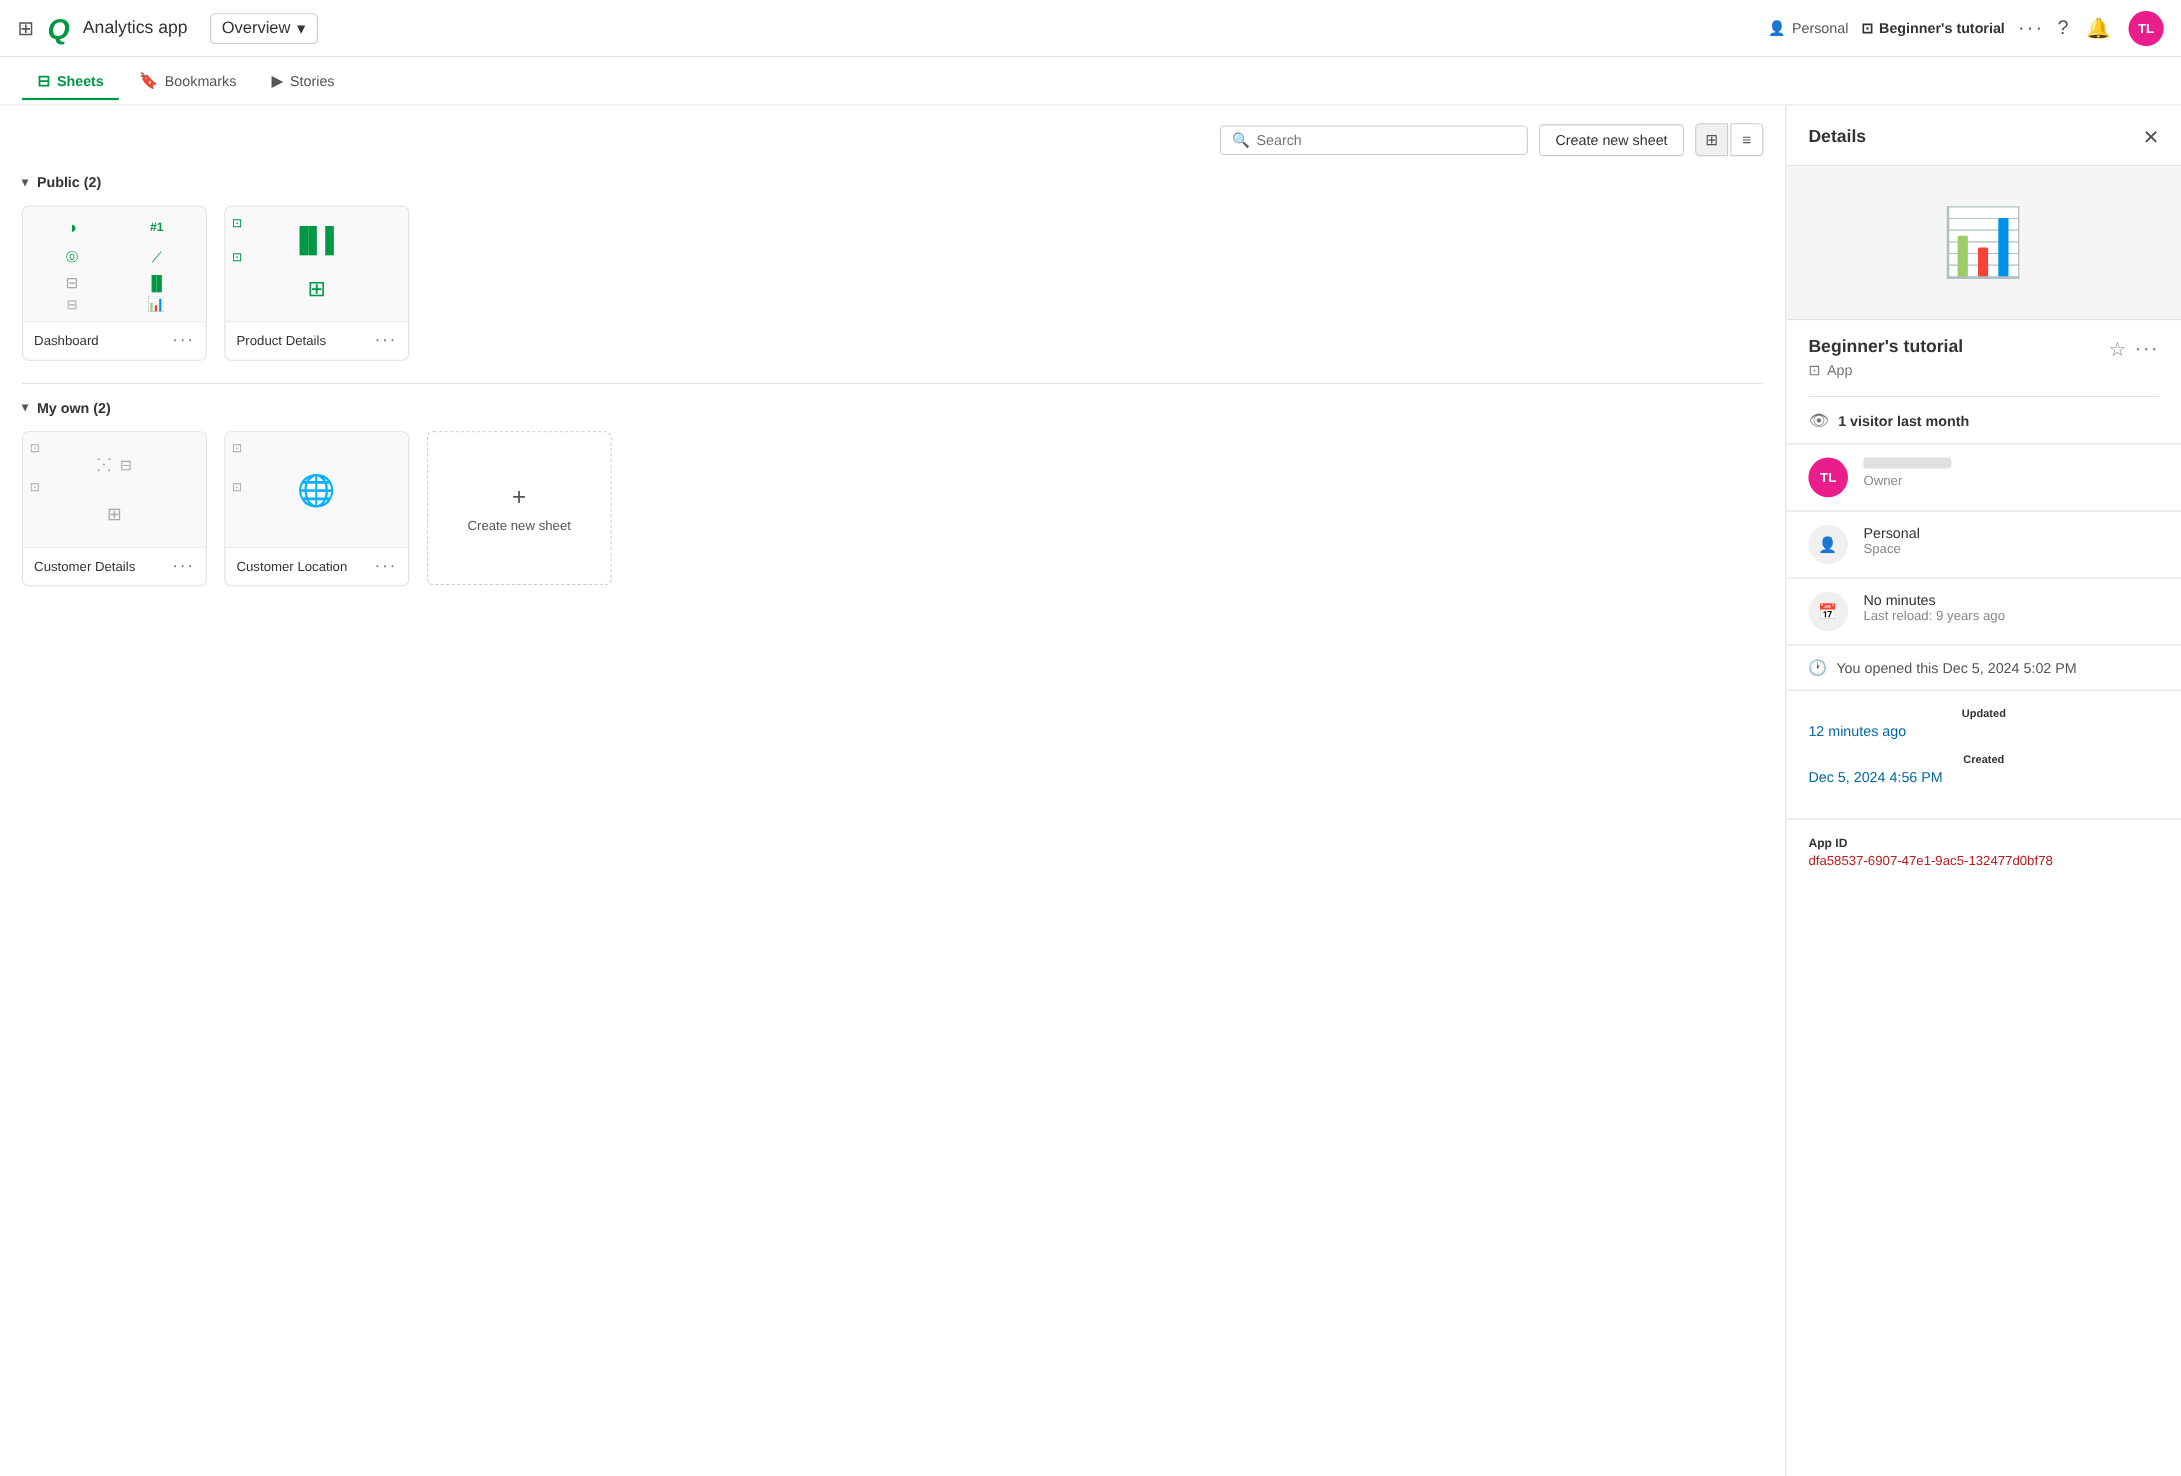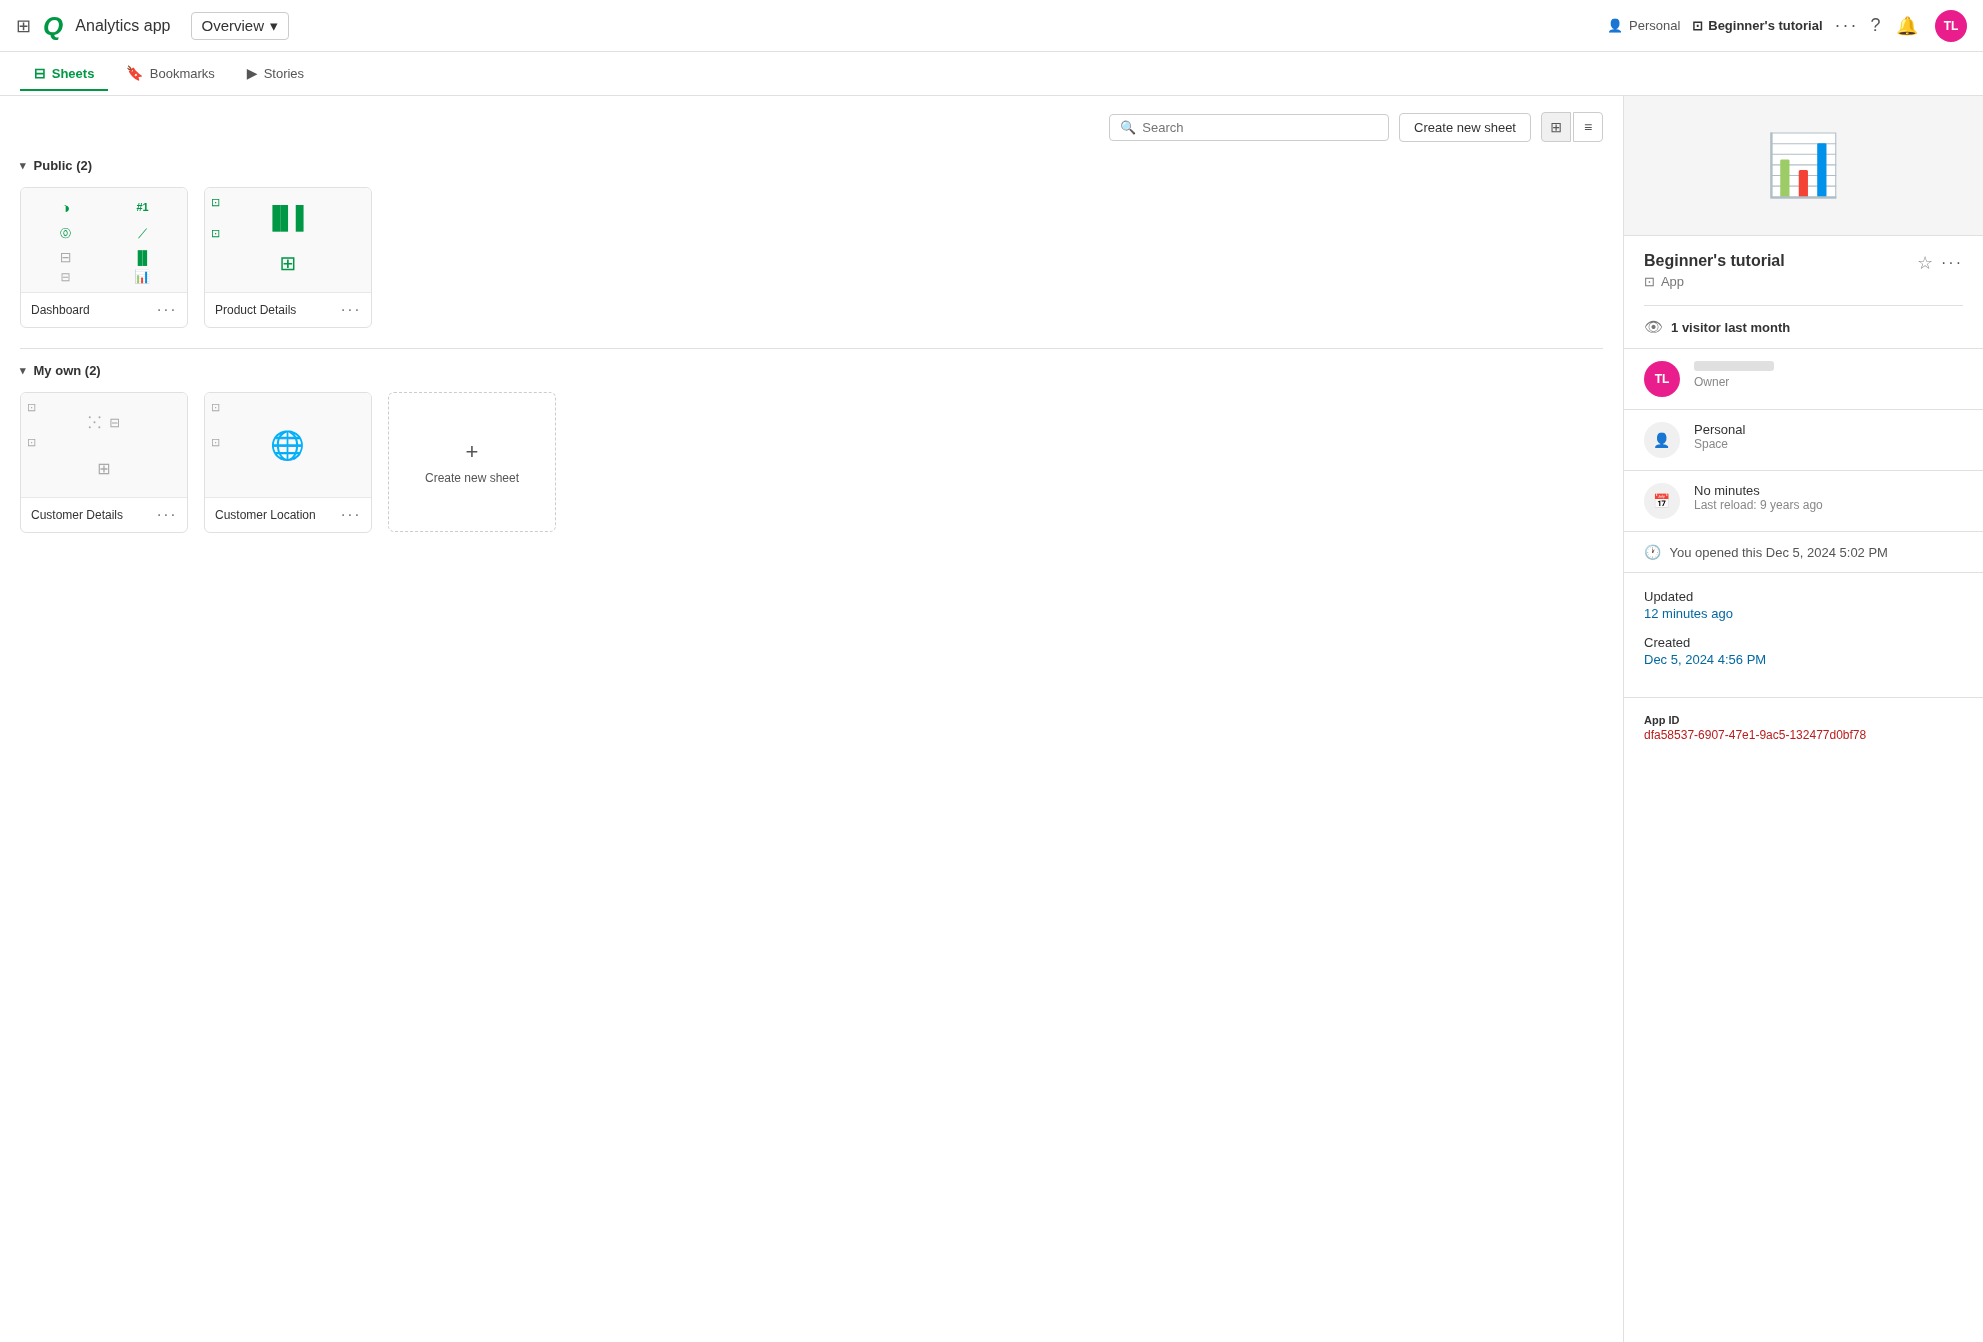--- a/index.html
+++ b/index.html
@@ -224,21 +224,21 @@
     .info-secondary { font-size: 12px; color: #888; }
     .info-name-bar {
       width: 80px; height: 10px; background: #e0e0e0; border-radius: 3px; margin-bottom: 4px;
     }
 
     .panel-meta {
       padding: 16px 20px;
       border-bottom: 1px solid #e0e0e0;
     }
     .meta-row { margin-bottom: 14px; }
-    .meta-label { font-size: 13px; font-weight: 400; color: #333; margin-bottom: 2px; }
+    .meta-label { font-size: 10px; font-weight: 700; color: #333; margin-bottom: 2px; text-align: center; }
     .meta-value { font-size: 13px; color: #0369a1; }
 
     .panel-appid {
       padding: 16px 20px;
     }
     .appid-label { font-size: 11px; font-weight: 600; color: #333; margin-bottom: 2px; }
     .appid-value { font-size: 12px; color: #b91c1c; word-break: break-all; }
 
     .panel-action-row {
       display: flex; align-items: center; gap: 8px;
@@ -440,20 +440,24 @@
         <span class="create-card-plus">+</span>
         <span class="create-card-label">Create new sheet</span>
       </div>
 
     </div>
 
   </div>
 
   <div class="side-panel">
 
+    <div class="panel-header">
+      <span class="panel-title">Details</span>
+      <button class="panel-close">✕</button>
+    </div>
 
     <div class="panel-preview">
       <span style="font-size: 60px; color: #009845;">📊</span>
     </div>
 
     <div class="panel-app-section">
       <div style="display:flex; align-items:flex-start; justify-content:space-between;">
         <div>
           <div class="app-title">Beginner's tutorial</div>
           <div class="app-subtitle-row">

